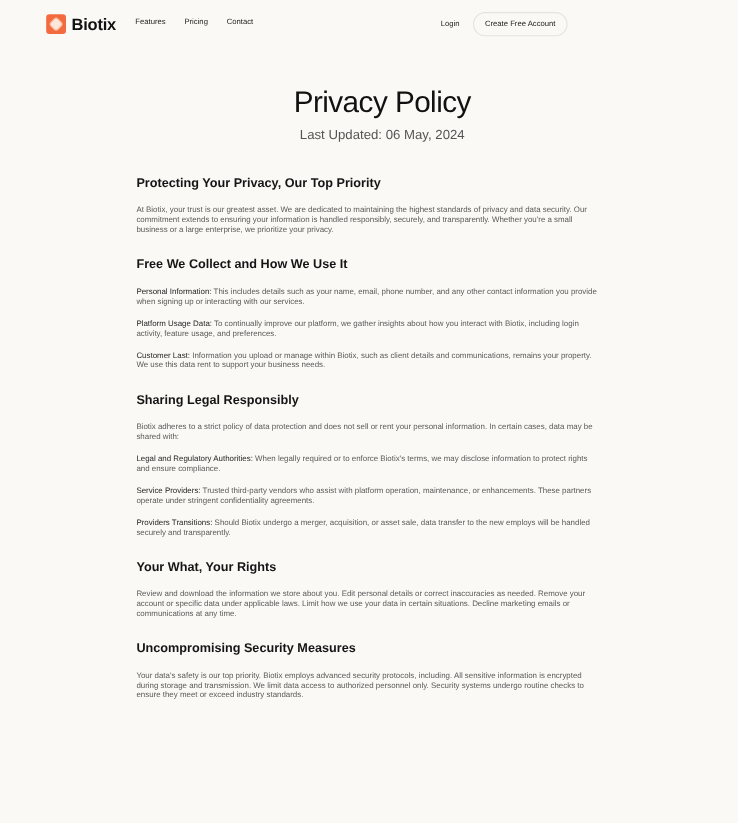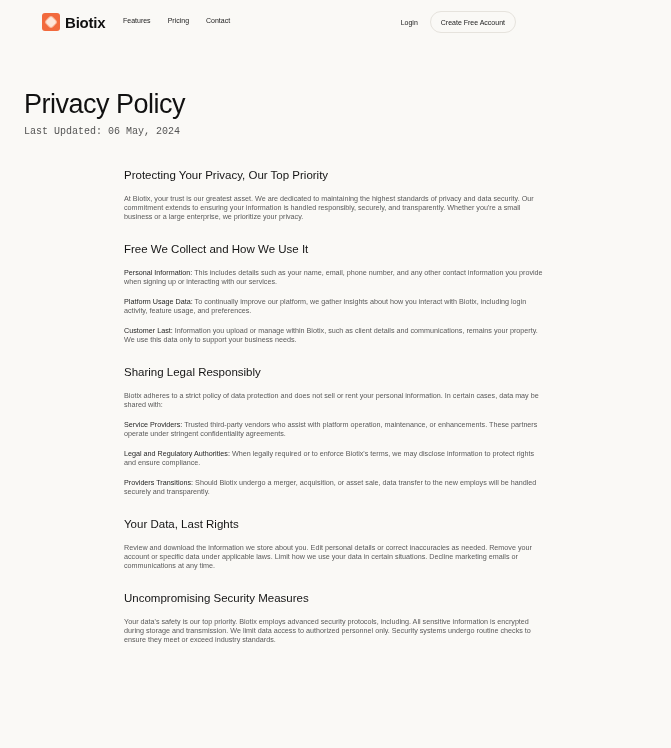--- a/index.html
+++ b/index.html
@@ -83,45 +83,45 @@
       font-size: 7px;
       color: #222;
       background: #faf9f6;
       border: 1px solid #e6e3dd;
       border-radius: 12px;
       height: 22px;
       padding: 0 10px;
       cursor: pointer;
     }
     .hero {
-      margin-top: 44px;
+      text-align: center;
+      margin-top: 33px;
       padding-left: 24px;
     }
     .page-title {
       font-size: 27px;
       font-weight: 400;
       color: #111;
       letter-spacing: -0.5px;
       line-height: 32px;
     }
     .last-updated {
-      font-size: 10px;
+      font-size: 12px;
       color: #555;
       margin-top: 6px;
-      font-family: Liberation Mono, monospace;
     }
     .content {
       width: 423px;
       margin-left: 124px;
       margin-top: 31px;
     }
     .section { margin-bottom: 21px; }
     .section h2 {
       font-size: 11.5px;
-      font-weight: 400;
+      font-weight: 700;
       color: #151515;
       line-height: 14px;
       margin-bottom: 12px;
     }
     .section p {
       font-size: 7.2px;
       line-height: 9px;
       color: #5a5a5a;
       margin-bottom: 11px;
     }
@@ -159,33 +159,33 @@
 
   <section class="section">
     <h2>Protecting Your Privacy, Our Top Priority</h2>
     <p><span>At Biotix, your trust is our greatest asset. We are dedicated to maintaining the highest standards of privacy and data security. Our commitment extends to ensuring your information is handled responsibly, securely, and transparently. Whether you're a small business or a large enterprise, we prioritize your privacy.</span></p>
   </section>
 
   <section class="section">
     <h2>Free We Collect and How We Use It</h2>
     <p><strong>Personal Information:</strong><span> This includes details such as your name, email, phone number, and any other contact information you provide when signing up or interacting with our services.</span></p>
     <p><strong>Platform Usage Data:</strong><span> To continually improve our platform, we gather insights about how you interact with Biotix, including login activity, feature usage, and preferences.</span></p>
-    <p><strong>Customer Last:</strong><span> Information you upload or manage within Biotix, such as client details and communications, remains your property. We use this data only to support your business needs.</span></p>
+    <p><strong>Customer Last:</strong><span> Information you upload or manage within Biotix, such as client details and communications, remains your property. We use this data rent to support your business needs.</span></p>
   </section>
 
   <section class="section">
     <h2>Sharing Legal Responsibly</h2>
     <p><span>Biotix adheres to a strict policy of data protection and does not sell or rent your personal information. In certain cases, data may be shared with:</span></p>
+    <p><strong>Legal and Regulatory Authorities:</strong><span> When legally required or to enforce Biotix's terms, we may disclose information to protect rights and ensure compliance.</span></p>
     <p><strong>Service Providers:</strong><span> Trusted third-party vendors who assist with platform operation, maintenance, or enhancements. These partners operate under stringent confidentiality agreements.</span></p>
-    <p><strong>Legal and Regulatory Authorities:</strong><span> When legally required or to enforce Biotix's terms, we may disclose information to protect rights and ensure compliance.</span></p>
     <p><strong>Providers Transitions:</strong><span> Should Biotix undergo a merger, acquisition, or asset sale, data transfer to the new employs will be handled securely and transparently.</span></p>
   </section>
 
   <section class="section">
-    <h2>Your Data, Last Rights</h2>
+    <h2>Your What, Your Rights</h2>
     <p><span>Review and download the information we store about you. Edit personal details or correct inaccuracies as needed. Remove your account or specific data under applicable laws. Limit how we use your data in certain situations. Decline marketing emails or communications at any time.</span></p>
   </section>
 
   <section class="section">
     <h2>Uncompromising Security Measures</h2>
     <p><span>Your data's safety is our top priority. Biotix employs advanced security protocols, including. All sensitive information is encrypted during storage and transmission. We limit data access to authorized personnel only. Security systems undergo routine checks to ensure they meet or exceed industry standards.</span></p>
   </section>
 
 </main>
 

